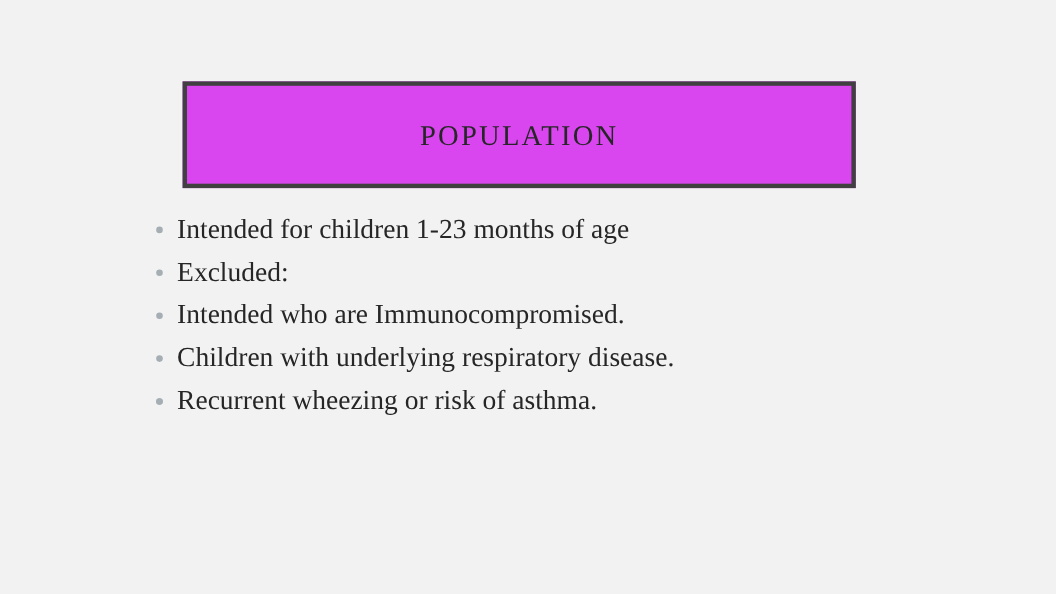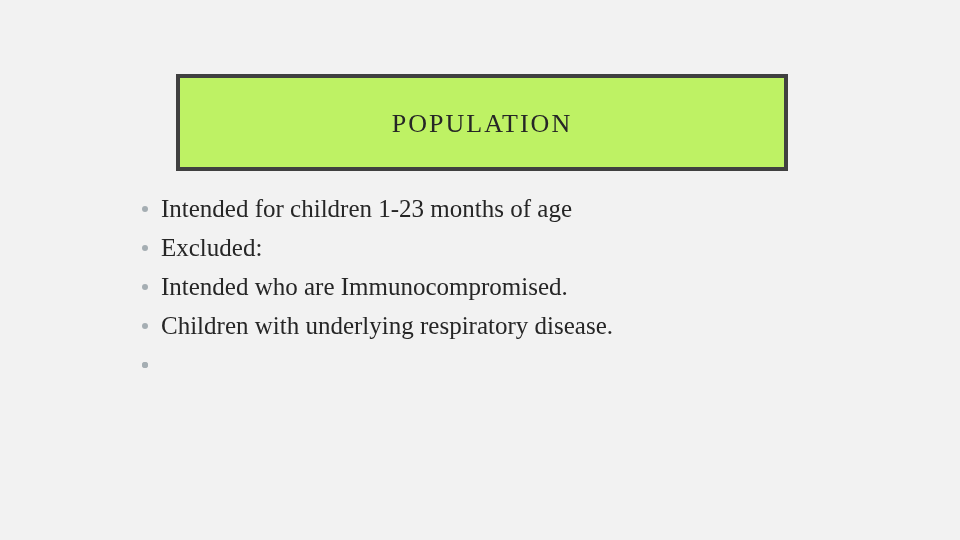--- a/index.html
+++ b/index.html
@@ -10,25 +10,25 @@
       width: 960px;
       height: 540px;
       background: #f2f2f2;
       position: relative;
       overflow: hidden;
       font-family: "Liberation Serif", "DejaVu Serif", serif;
       color: #262626;
     }
     .title-box {
       position: absolute;
-      left: 176px;
+      left: 166px;
       top: 74px;
       width: 604px;
       height: 89px;
-      background: #bef264;
+      background: #d946ef;
       border: 4px solid #404040;
       display: flex;
       align-items: center;
       justify-content: center;
     }
     .title-text {
       font-size: 26px;
       letter-spacing: 2px;
       color: #262626;
       margin-top: 2px;
@@ -82,14 +82,15 @@
   </li>
   <li class="bullet-item">
     <span class="bullet-dot"></span>
     <span>Children with underlying respiratory disease.</span>
   </li>
   <li class="bullet-item">
     <span class="bullet-dot"></span>
   </li>
   <li class="bullet-item">
     <span class="bullet-dot"></span>
+    <span>Recurrent wheezing or risk of asthma.</span>
   </li>
 </ul>
 
 </body></html>

